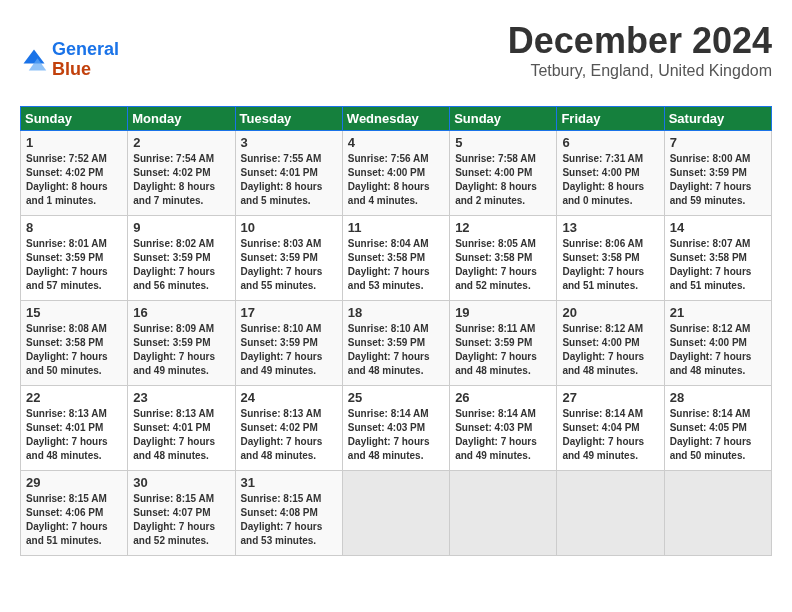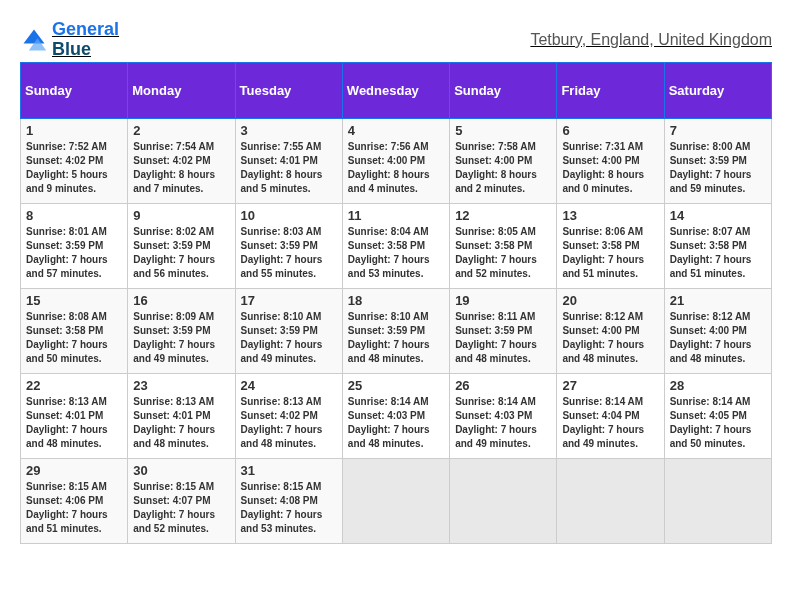--- a/index.html
+++ b/index.html
@@ -6,23 +6,22 @@
     body {
       font-family: Arial, sans-serif;
       background: #fff;
       width: 792px;
       min-height: 612px;
       padding: 20px;
     }
     .header {
       display: flex;
       justify-content: space-between;
-      align-items: center;
-      margin-bottom: 2px;
-      text-decoration: underline;
+      align-items: flex-end;
+      margin-bottom: 26px;
     }
     .logo {
       display: flex;
       align-items: center;
       gap: 4px;
     }
     .logo-text {
       font-size: 18px;
       font-weight: bold;
       color: #333;
@@ -46,25 +45,25 @@
     .location {
       font-size: 16px;
       color: #555;
     }
     table {
       width: 100%;
       border-collapse: collapse;
       table-layout: fixed;
     }
     thead tr th {
-      background-color: #6d28d9;
+      background-color: #15803d;
       color: #fff;
       font-size: 13px;
       font-weight: bold;
-      padding: 20px 4px;
+      padding: 4px 4px;
       text-align: left;
       border: 1px solid #1a73e8;
     }
     tbody tr td {
       vertical-align: top;
       border: 1px solid #ccc;
       padding: 4px 5px;
       font-size: 10.5px;
       color: #333;
       height: 85px;
@@ -93,24 +92,25 @@
 <body>
 
 <div class="header">
   <div class="logo">
     <svg class="logo-icon" viewBox="0 0 32 32">
       <polygon points="16,4 28,20 4,20" fill="#1a73e8"></polygon>
       <polygon points="20,14 30,28 10,28" fill="#5fa8f5" opacity="0.7"></polygon>
     </svg>
     <div class="logo-text">
       <div><span>General</span></div>
-      <div><span style="color:#0c4a6e">Blue</span></div>
+      <div><span style="color:#c2410c">Blue</span></div>
     </div>
   </div>
   <div class="title-block">
+    <div class="month-title">December 2024</div>
     <div class="location">Tetbury, England, United Kingdom</div>
   </div>
 </div>
 
 <table>
   <thead>
     <tr id="header-row">
         <th>Sunday</th>
         <th>Monday</th>
         <th>Tuesday</th>
@@ -120,21 +120,21 @@
         <th>Saturday</th>
       </tr>
   </thead>
   <tbody id="calendar-body">
       <tr>
         <td>
         <span class="day-num">1</span>
         <div class="day-info">
           <span>Sunrise: 7:52 AM</span><br>
           <span>Sunset: 4:02 PM</span><br>
-          <span>Daylight: 5 hours and 9 minutes.</span>
+          <span>Daylight: 8 hours and 1 minutes.</span>
         </div>
       </td>
         <td>
         <span class="day-num">2</span>
         <div class="day-info">
           <span>Sunrise: 7:54 AM</span><br>
           <span>Sunset: 4:02 PM</span><br>
           <span>Daylight: 8 hours and 7 minutes.</span>
         </div>
       </td>

